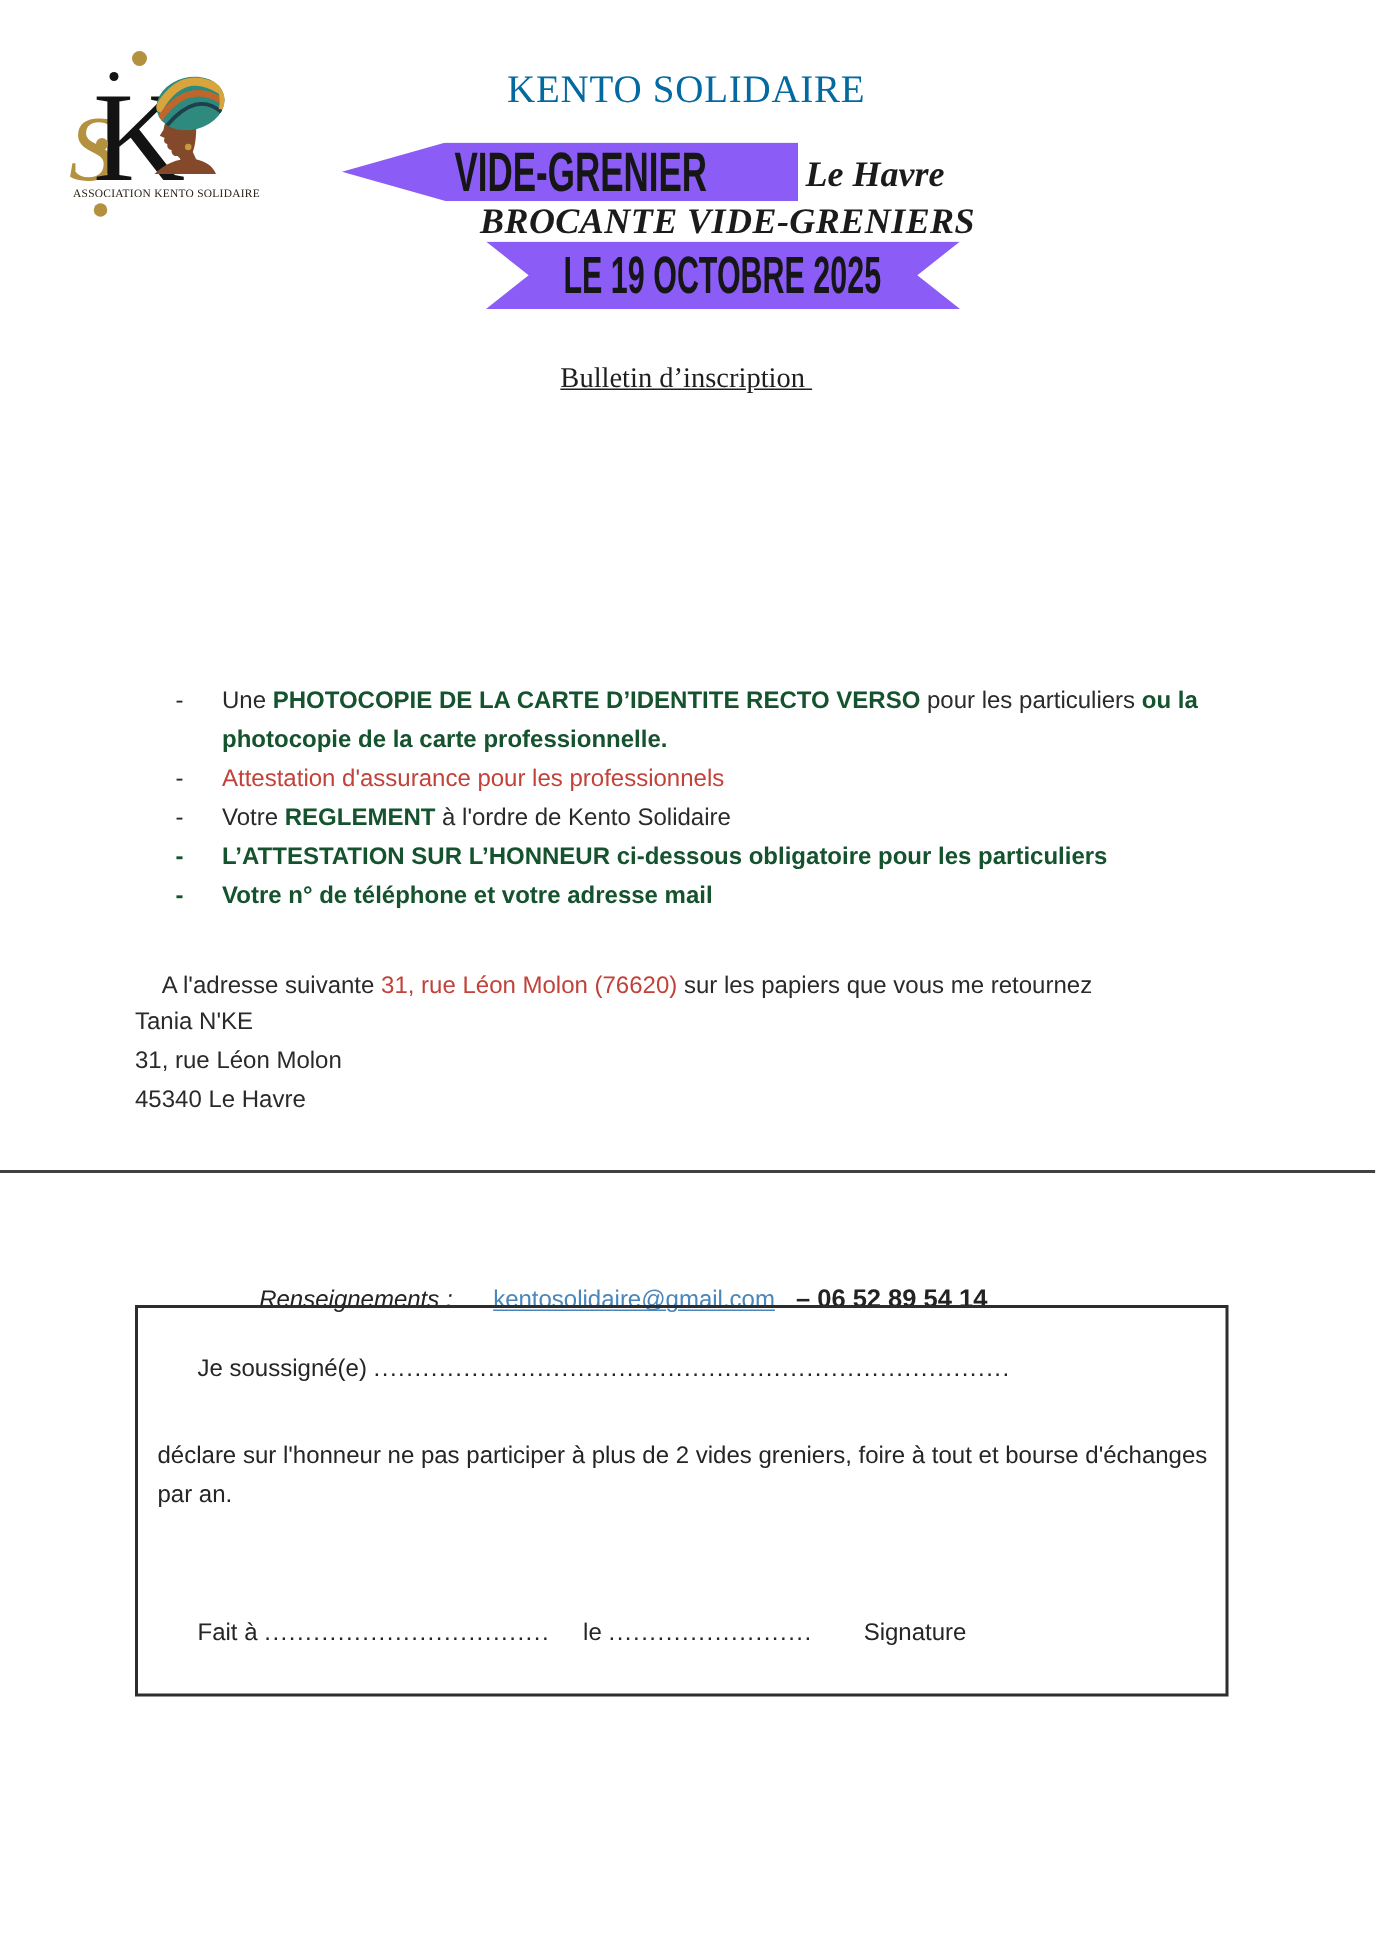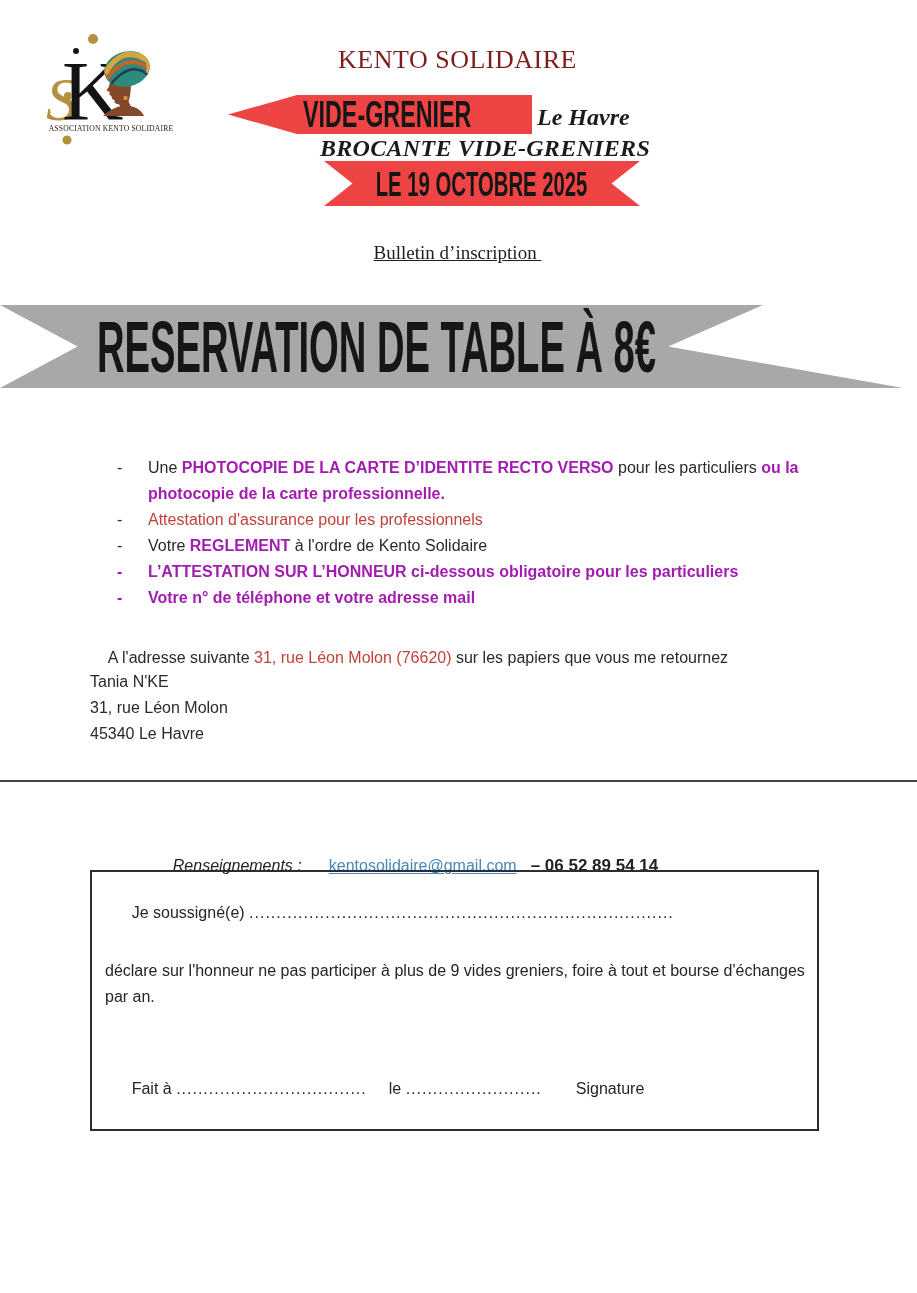--- a/index.html
+++ b/index.html
@@ -5,22 +5,22 @@
   html,body{margin:0;padding:0;background:#ffffff;}
   .page{position:relative;width:917px;height:1293px;background:#fff;overflow:hidden;
         font-family:"Liberation Sans",sans-serif;color:#2a2a2a;}
 
   
   .logo{position:absolute;left:45px;top:28px;width:136px;height:122px;}
   .logo svg{overflow:visible;}
 
   
   .org-title{position:absolute;left:230px;top:45px;width:455px;text-align:center;
-             font-family:"Liberation Serif",serif;font-size:26px;color:#7f1d1d;letter-spacing:.5px;}
-  .banner{background:#ef4444;display:flex;align-items:center;}
+             font-family:"Liberation Serif",serif;font-size:26px;color:#0369a1;letter-spacing:.5px;}
+  .banner{background:#8b5cf6;display:flex;align-items:center;}
   .cond{display:inline-block;font-weight:700;color:#161616;white-space:nowrap;
         font-family:"Liberation Sans",sans-serif;line-height:1;}
   .banner-event{position:absolute;left:228px;top:95px;width:304px;height:39px;
       clip-path:polygon(0 50%,22.7% 0,100% 0,100% 100%,22.7% 100%);
       padding-left:75px;box-sizing:border-box;}
   .banner-event .cond{font-size:37px;transform:scaleX(.63);transform-origin:left center;}
   .city{position:absolute;left:537px;top:104px;font-family:"Liberation Serif",serif;
         font-style:italic;font-weight:700;font-size:24px;color:#1b1b1b;}
   .subtitle{position:absolute;left:320px;top:135px;font-family:"Liberation Serif",serif;
         font-style:italic;font-weight:700;font-size:24px;color:#1b1b1b;letter-spacing:.3px;}
@@ -36,21 +36,21 @@
       display:flex;align-items:center;padding-left:97px;box-sizing:border-box;
       clip-path:polygon(0 0,84.5% 0,74% 50%,100% 100%,0 100%,8.6% 50%);}
   .ribbon .cond{font-size:72px;transform:scaleX(.53);transform-origin:left center;}
 
   
   .intro{position:absolute;left:90px;top:423px;font-size:16px;}
   .bullets{position:absolute;left:117px;top:455px;width:712px;line-height:26px;font-size:16px;}
   .bullet{display:flex;}
   .dash{width:31px;flex:none;}
   .btxt{white-space:pre-wrap;flex:1;}
-  .bold{font-weight:700;color:#a21caf;}
+  .bold{font-weight:700;color:#14532d;}
   .red{color:#c2423a;}
   .address{position:absolute;left:90px;top:631px;width:760px;font-size:16px;white-space:pre-wrap;}
   .contact{position:absolute;left:90px;top:669px;font-size:16px;line-height:26px;}
   .rule{position:absolute;left:0;top:780px;width:917px;height:2px;background:#414141;}
 
   
   .rens{position:absolute;left:155px;top:838px;font-size:16px;color:#232323;white-space:pre-wrap;}
   .rens .lbl{font-style:italic;}
   .rens a{color:#4a86ba;text-decoration:underline;text-underline-offset:2px;margin:0 6px 0 6px;padding-left:21px;}
   .rens .phone{font-weight:700;font-size:17px;margin-left:8px;}
@@ -114,23 +114,20 @@
   <div class="subtitle">BROCANTE VIDE-GRENIERS</div>
 
   <div class="banner banner-date">
     <span class="cond">LE 19 OCTOBRE 2025</span>
   </div>
 
   <div class="doc-title">
     <span>Bulletin d’inscription </span>
   </div>
 
-  <div class="ribbon">
-    <span class="cond">RESERVATION DE TABLE À 8€</span>
-  </div>
 
 
   <div class="bullets">
     <div class="bullet">
       <span class="dash">-</span>
       <span class="btxt"><span>Une </span><span class="bold">PHOTOCOPIE DE LA CARTE D’IDENTITE RECTO VERSO</span><span> pour les particuliers </span><span class="bold">ou la photocopie de la carte professionnelle.</span></span>
     </div>
     <div class="bullet">
       <span class="dash">-</span>
       <span class="btxt"><span class="red">Attestation d'assurance pour les professionnels</span></span>
@@ -162,19 +159,19 @@
   <div class="rule"></div>
 
   <div class="rens">
     <span class="lbl">Renseignements :</span><a href="#">kentosolidaire@gmail.com</a><span class="phone">– 06 52 89 54 14</span>
   </div>
 
   <div class="att-box">
     <div class="att-line1">
       <span>Je soussigné(e) </span><span class="dots">..............................................................................</span>
     </div>
-    <div class="att-decl">déclare sur l'honneur ne pas participer à plus de 9 vides greniers, foire à tout et bourse d'échanges par an.</div>
+    <div class="att-decl">déclare sur l'honneur ne pas participer à plus de 2 vides greniers, foire à tout et bourse d'échanges par an.</div>
     <div class="fait-line">
       <span>Fait à </span><span class="dots">...................................</span><span class="gap1"></span><span>le </span><span class="dots">.........................</span><span class="gap2"></span><span>Signature</span>
     </div>
   </div>
 
 </div>
 
 </body></html>

